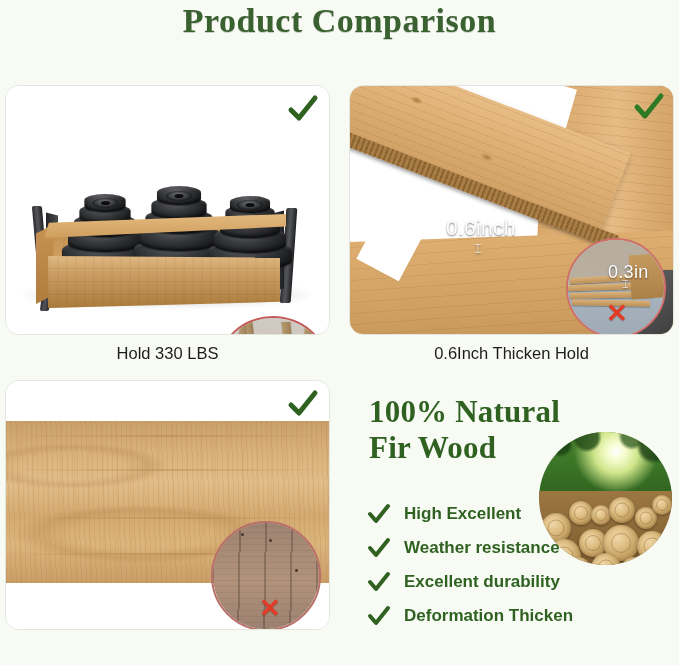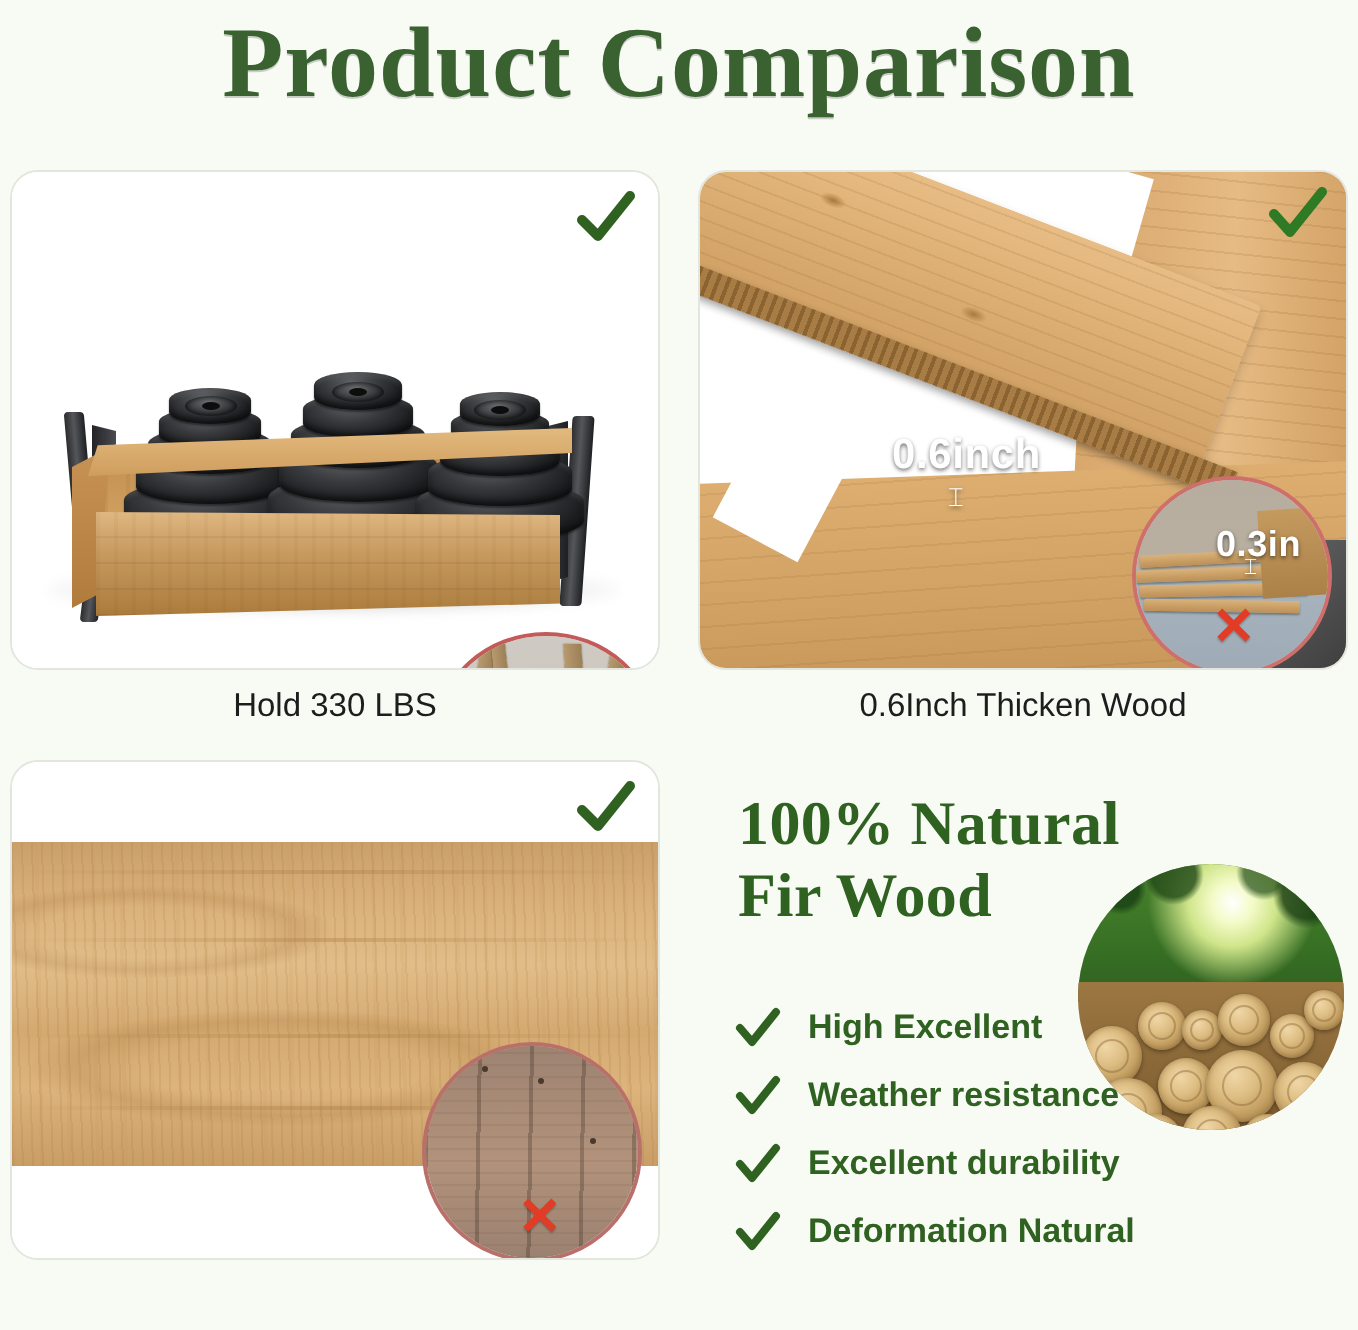--- a/index.html
+++ b/index.html
@@ -11,21 +11,21 @@
     position:relative;
   }
   .page{position:relative;width:679px;height:665px;}
 
   
   .title{
     position:absolute;top:2px;left:0;width:679px;
     text-align:center;
     font-family:"Liberation Serif", serif;
     font-weight:bold;
-    font-size:50px;
+    font-size:34px;
     letter-spacing:.5px;
     color:#3a6130;
     text-shadow:0 1px 0 rgba(0,0,0,.18);
   }
 
   
   .card{
     position:absolute;
     background:#ffffff;
     border:1px solid #e3e6df;
@@ -207,21 +207,21 @@
   }
   .c2-gap2{
     position:absolute;left:20px;top:118px;width:48px;height:70px;
     transform:rotate(28deg);background:#ffffff;
   }
   .c2-darkcorner{
     position:absolute;right:-4px;bottom:-6px;width:62px;height:70px;
     background:linear-gradient(135deg,#6b6b6b,#3b3b3b);border-radius:10px 0 0 0;
   }
   .dim-label{
-    position:absolute;color:#ffffff;font-weight:bold;
+    position:absolute;color:#ffffff;font-weight:normal;
     text-shadow:0 1px 2px rgba(0,0,0,.55);
     letter-spacing:.3px;
   }
   .dim-ibeam{position:absolute;color:#fff;font-size:13px;text-shadow:0 1px 2px rgba(0,0,0,.6);}
 
   .c2-inset{
     left:216px;top:152px;width:100px;height:100px;
     border:2px solid #cf6f6b;
     background:#c9c4bd;
   }
@@ -428,21 +428,21 @@
         <span class="thin-board" style="left:0px;top:44px;width:80px;transform:rotate(-2deg);"></span>
         <span class="thin-board" style="left:2px;top:52px;width:84px;transform:rotate(-1deg);"></span>
         <span class="thin-board" style="left:4px;top:60px;width:78px;transform:rotate(1deg);"></span>
         <span style="position:absolute;left:62px;top:14px;width:42px;height:44px;background:linear-gradient(180deg,#c59a5f,#ab8148);transform:rotate(-4deg);"></span>
         <div class="dim-label" style="left:40px;top:22px;font-size:18px;">0.3in</div>
         <div class="dim-ibeam" style="left:54px;top:38px;font-size:11px;">⌶</div>
       </div>
       <span class="xmark">✕</span>
     </div>
   </div>
-  <div class="caption cap-2">0.6Inch Thicken Wood</div>
+  <div class="caption cap-2">0.6Inch Thicken Hold</div>
 
   <div class="card card-3">
     <div class="c3-scene">
       <div class="c3-board">
         <span class="grain" style="left:-30px;top:22px;width:190px;height:46px;"></span>
         <span class="grain" style="left:10px;top:84px;width:250px;height:58px;"></span>
         <span class="grain-line" style="left:0;top:14px;width:325px;"></span>
         <span class="grain-line" style="left:0;top:48px;width:325px;"></span>
         <span class="grain-line" style="left:0;top:96px;width:325px;"></span>
         <span class="grain-line" style="left:0;top:132px;width:325px;"></span>
@@ -514,17 +514,17 @@
           </svg>
       </span>
       <span class="feat-label">Excellent durability</span>
     </div>
     <div class="feature f4">
       <span class="feat-check">
         <svg viewBox="0 0 24 22" aria-hidden="true">
             <path d="M3 11 L9 18 L21 3" fill="none" stroke="#2f6221" stroke-width="4" stroke-linecap="round" stroke-linejoin="round"></path>
           </svg>
       </span>
-      <span class="feat-label">Deformation Natural</span>
+      <span class="feat-label">Deformation Thicken</span>
     </div>
   </div>
 
 </div>
 
 </body></html>

